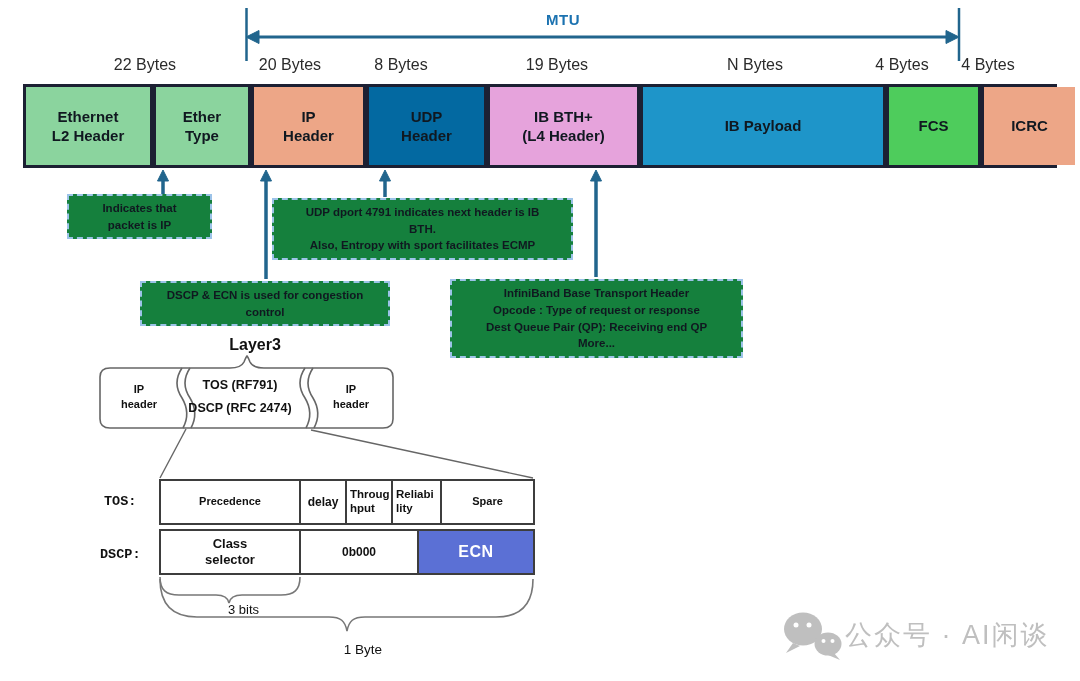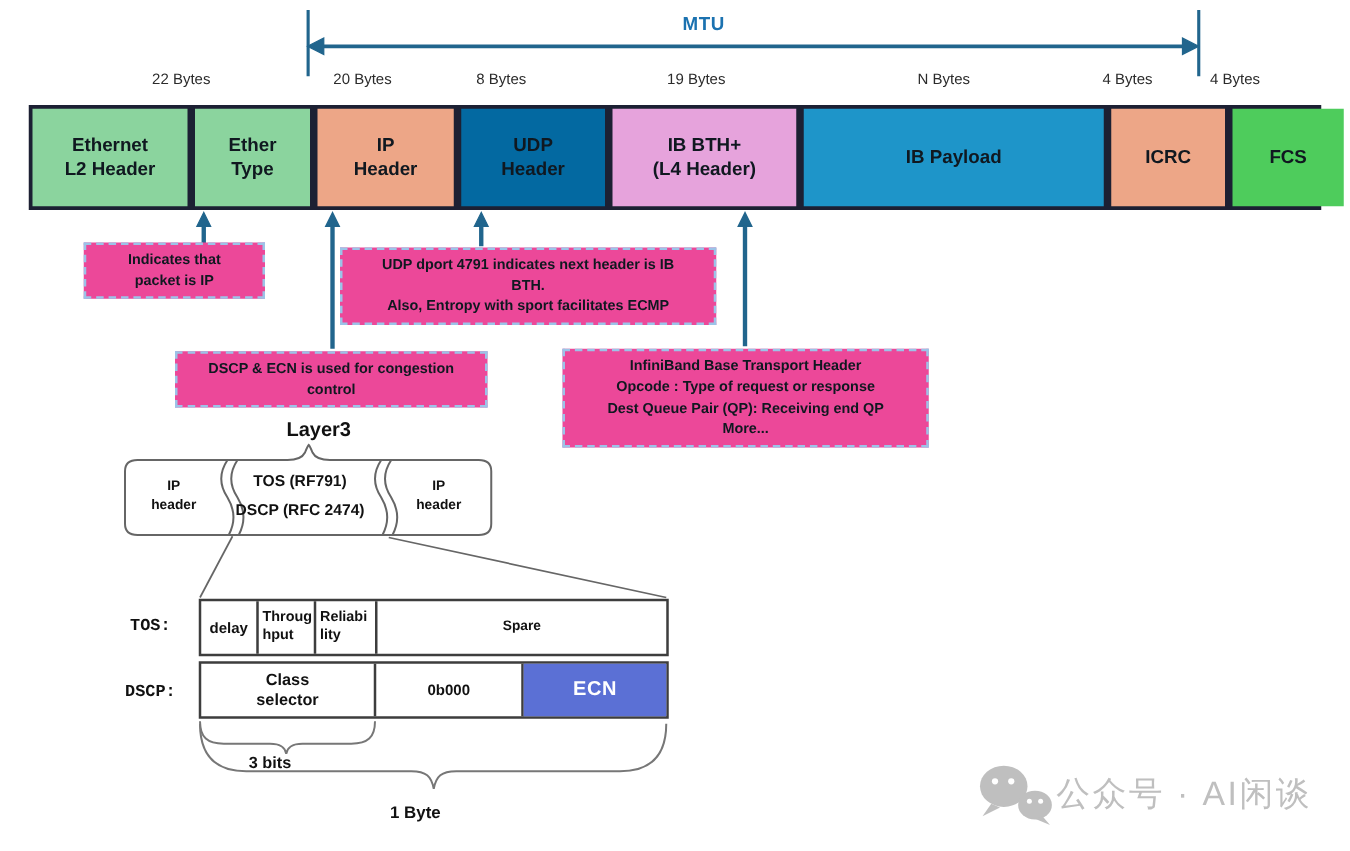--- a/index.html
+++ b/index.html
@@ -4,35 +4,35 @@
 <style>
   html,body { margin:0; padding:0; background:#ffffff; }
   .canvas {
     position:relative; width:1080px; height:681px; background:#ffffff;
     font-family:"Liberation Sans", sans-serif; overflow:hidden;
   }
   .pre { white-space:pre-line; }
 
   
   .bytes { position:absolute; top:56px; width:90px; text-align:center;
-           font-size:12px; color:#2b2b2b; }
+           font-size:16px; color:#2b2b2b; }
 
   
   .mtu-label { position:absolute; left:532px; top:11px; width:62px; text-align:center;
                font-size:15px; font-weight:bold; color:#1B72B0; letter-spacing:0.5px; }
 
   
   .packet-bar { position:absolute; left:23px; top:84px; width:1034px; height:84px;
                 background:#1C2033; display:flex; padding:3px; gap:6px; box-sizing:border-box; }
   .field { height:100%; display:flex; align-items:center; justify-content:center;
            text-align:center; font-weight:bold; font-size:15px; color:#101820;
            line-height:1.3; flex-shrink:0; }
 
   
-  .ann { position:absolute; border:2px dashed #9CC3E8; background:#ec4899;
+  .ann { position:absolute; border:2px dashed #9CC3E8; background:#15803d;
          display:flex; align-items:center; justify-content:center; text-align:center;
          font-size:11.5px; font-weight:bold; color:#101820; line-height:1.45;
          box-sizing:border-box; }
 
   
   .l3-title { position:absolute; left:222px; top:336px; width:66px; text-align:center;
               font-size:16px; font-weight:bold; color:#111; }
   .l3-cell { position:absolute; text-align:center; font-weight:bold; color:#111;
              font-size:11px; line-height:1.35; }
   .l3-mid { position:absolute; text-align:center; font-weight:bold; color:#111;
@@ -41,21 +41,21 @@
   
   .tbl { position:absolute; display:flex; border:2px solid #3d3d3d; background:#fff;
          box-sizing:border-box; }
   .cell { border-right:2px solid #3d3d3d; box-sizing:border-box;
           display:flex; align-items:center; justify-content:center; text-align:center;
           font-weight:bold; color:#111; font-size:11px; line-height:1.2; }
   .cell:last-child { border-right:none; }
   .cell.wrap { justify-content:flex-start; text-align:left; padding-left:3px; }
   .cell.ecn { background:#5B70D5; color:#ffffff; font-size:16px; letter-spacing:0.5px; }
   .row-label { position:absolute; font-weight:bold; font-size:13.5px; color:#111;font-family:Liberation Mono, monospace; }
-  .brace-label { position:absolute; text-align:left; font-weight:bold; font-size:13px; color:#111; }
+  .brace-label { position:absolute; text-align:right; font-weight:normal; font-size:13px; color:#111; }
 
   
   .wm-text { position:absolute; left:845px; top:617px; font-size:27px; color:#BFBFBF;
              letter-spacing:2px; }
 
   svg.overlay { position:absolute; left:0; top:0; pointer-events:none; }
 </style>
 </head>
 <body>
 
@@ -152,25 +152,25 @@
         <span class="pre">UDP
 Header</span>
       </div>
     <div class="field" style="width:147px;background:#E6A3DC">
         <span class="pre">IB BTH+
 (L4 Header)</span>
       </div>
     <div class="field" style="width:240px;background:#1E95C9">
         <span class="pre">IB Payload</span>
       </div>
+    <div class="field" style="width:89px;background:#4ECC5C">
+        <span class="pre">FCS</span>
+      </div>
     <div class="field" style="width:91px;background:#EDA687">
         <span class="pre">ICRC</span>
-      </div>
-    <div class="field" style="width:89px;background:#4ECC5C">
-        <span class="pre">FCS</span>
       </div>
   </div>
 
   <div class="ann" style="left:67px;top:194px;width:145px;height:45px">
     <span class="pre">Indicates that
 packet is IP</span>
   </div>
   <div class="ann" style="left:272px;top:198px;width:301px;height:62px">
     <span class="pre">UDP dport 4791 indicates next header is IB
 BTH.
@@ -190,20 +190,21 @@
   <div class="l3-title">Layer3</div>
   <div class="l3-cell pre" style="left:108px;top:382px;width:62px">IP
 header</div>
   <div class="l3-mid" style="left:178px;top:378px;width:124px">TOS (RF791)</div>
   <div class="l3-mid" style="left:178px;top:401px;width:124px">DSCP (RFC 2474)</div>
   <div class="l3-cell pre" style="left:320px;top:382px;width:62px">IP
 header</div>
 
   <div class="row-label" style="left:104px;top:494px">TOS:</div>
   <div class="tbl" style="left:159px;top:479px;width:376px;height:46px">
+    <div class="cell" style="width:140px">Precedence</div>
     <div class="cell" style="width:46px;font-size:12px">delay</div>
     <div class="cell wrap pre" style="width:46px;font-size:11.5px">Throug
 hput</div>
     <div class="cell wrap pre" style="width:49px;font-size:11.5px">Reliabi
 lity</div>
     <div class="cell" style="flex:1">Spare</div>
   </div>
 
   <div class="row-label" style="left:100px;top:547px">DSCP:</div>
   <div class="tbl" style="left:159px;top:529px;width:376px;height:46px">

